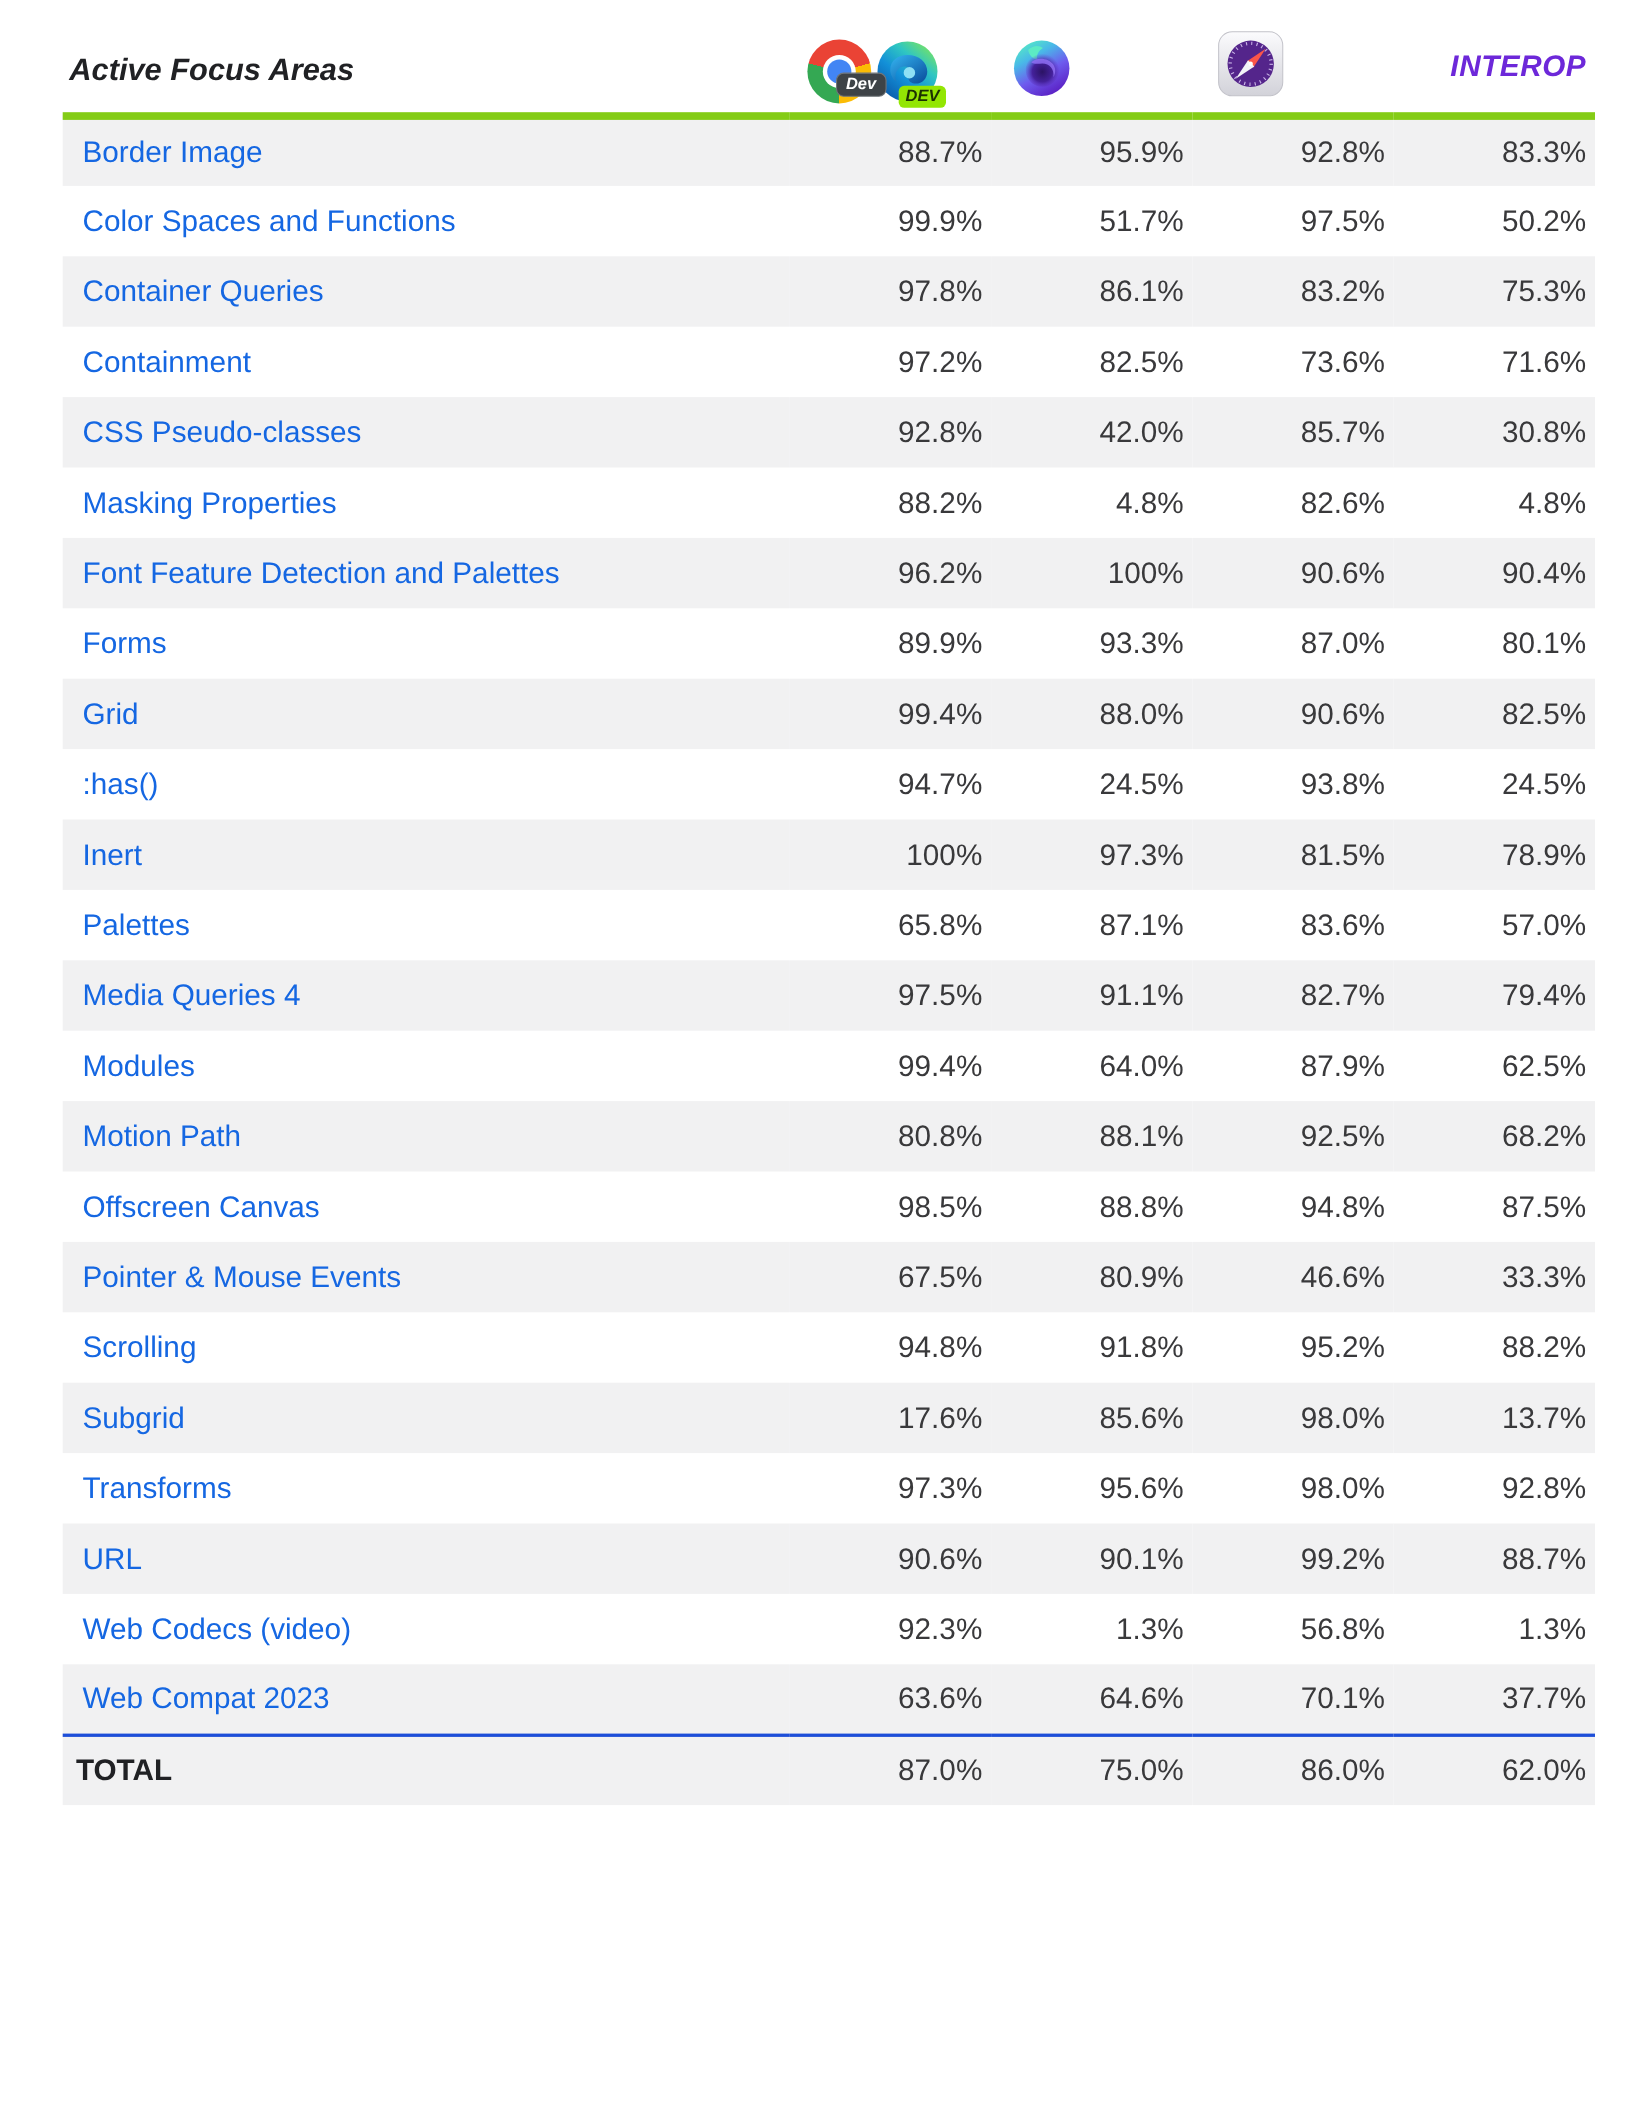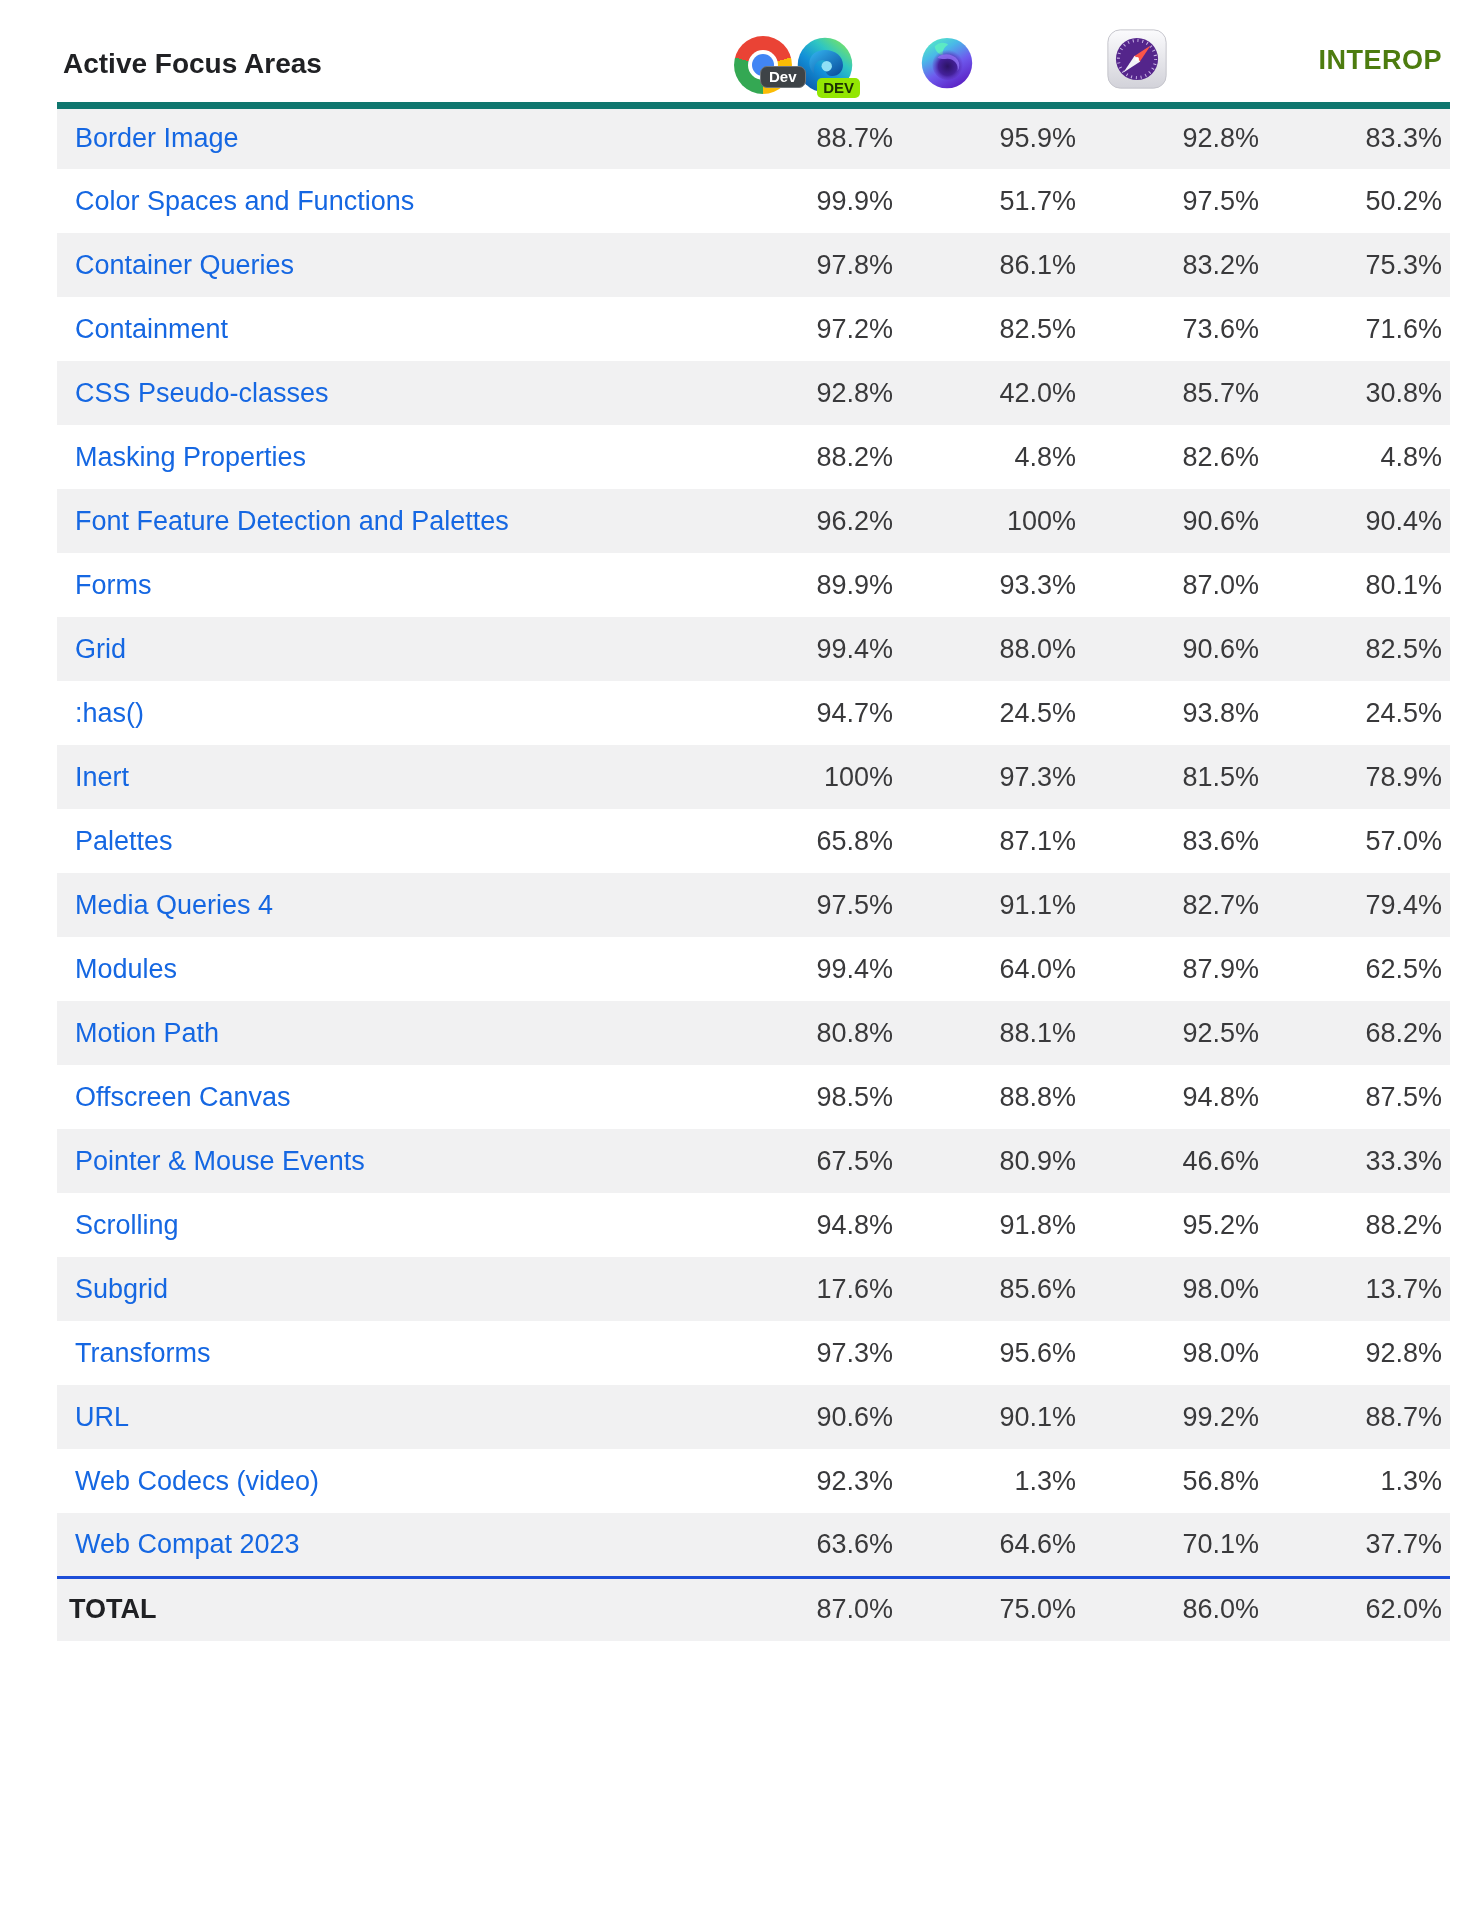--- a/index.html
+++ b/index.html
@@ -19,40 +19,41 @@
     top: 0;
     width: 1393px;
     border-collapse: collapse;
     table-layout: fixed;
   }
   col.c-label { width: 661px; }
   col.c-num { width: 183px; }
 
   
   thead th {
-    border-bottom: 7px solid #0f766e;
+    border-bottom: 7px solid #84cc16;
     vertical-align: bottom;
     height: 105px;
     box-sizing: border-box;
     padding: 0;
+    font-style: italic;
   }
   th.label-h {
     text-align: left;
     font-size: 28px;
     font-weight: 700;
     color: #202124;
     padding: 0 0 22px 6px;
     white-space: nowrap;
   }
   th.icon-h { text-align: left; padding-bottom: 8px; }
   th.interop-h {
     text-align: right;
     font-size: 27px;
     font-weight: 700;
-    color: #4d7c0f;
+    color: #6d28d9;
     padding: 0 8px 26px 0;
     letter-spacing: 0.5px;
   }
 
   
   tbody td {
     height: 64px;
     box-sizing: border-box;
     padding: 0;
   }

